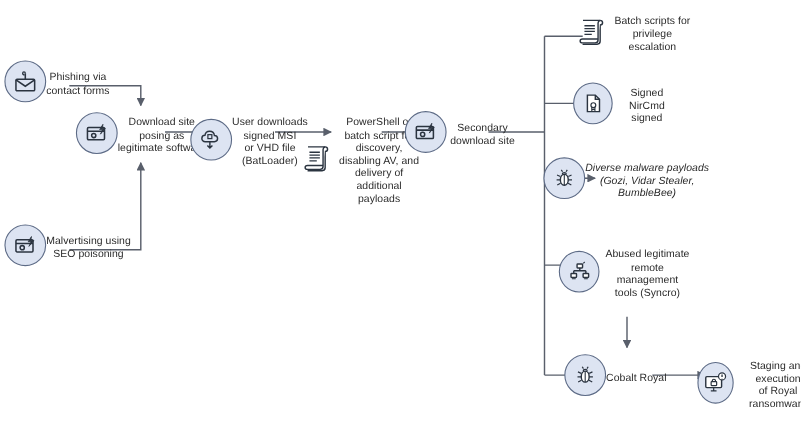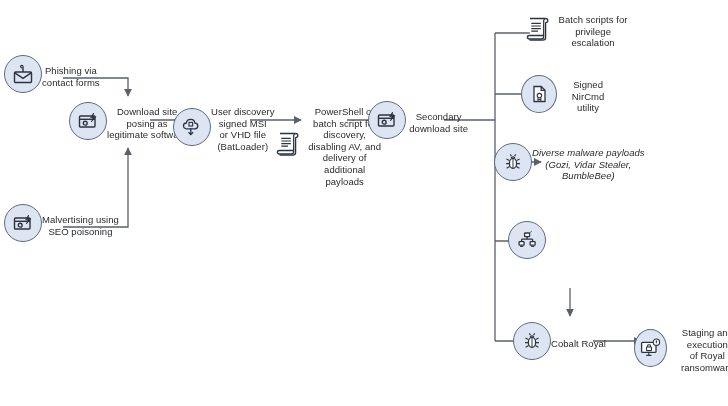--- a/index.html
+++ b/index.html
@@ -138,21 +138,21 @@
   </div>
 
   <div class="node" style="left:173px;top:101px;width:110px;">
     <div class="badge">
       <svg width="24" height="24" viewBox="0 0 24 24" fill="none" stroke="#2b3440" stroke-width="1.3">
         <path d="M6.6 13.8 C4.7 13.8 3.5 12.4 3.5 10.8 C3.5 9.2 4.8 8 6.3 8 C6.6 5.8 8.4 4.3 10.6 4.3 C12.9 4.3 14.7 6 14.9 8.2 C16.5 8.2 17.8 9.4 17.8 11 C17.8 12.6 16.6 13.8 14.9 13.8 Z"></path>
         <rect x="9" y="7.4" width="3.6" height="3.6" stroke-width="1.1"></rect>
         <path d="M10.8 13.2 L10.8 19.4 M8.5 17.2 L10.8 19.6 L13.1 17.2"></path>
       </svg>
     </div>
-    <div class="caption">User discovery
+    <div class="caption">User downloads
 signed MSI
 or VHD file
 (BatLoader)</div>
   </div>
 
   <div class="node" style="left:269px;top:101px;width:114px;">
     <div class="badge plain">
       <svg width="30" height="32" viewBox="0 0 30 32" fill="none" stroke="#2b3440" stroke-width="1.3">
         <path d="M7 5.5 L22.5 5.5 C24 5.5 24.8 6.4 24.8 7.6 C24.8 8.8 24 9.6 22.6 9.6 L22.6 24.6 C22.6 26.2 21.4 27.2 19.8 27.2 L6.6 27.2" fill="#ffffff"></path>
         <path d="M22.6 5.6 C21.3 5.9 20.7 6.7 20.7 7.8 L20.7 23.4 C20.7 25 19.4 26 18 26 L6.6 26 C5.2 26 4.4 25.2 4.4 24.2 C4.4 23.2 5.2 22.5 6.6 22.5 L20.7 22.5" fill="#ffffff"></path>
@@ -195,21 +195,21 @@
   <div class="node" style="left:521px;top:74px;width:98px;">
     <div class="badge">
       <svg width="24" height="24" viewBox="0 0 24 24" fill="none" stroke="#2b3440" stroke-width="1.3">
         <path d="M7 4.5 L14.2 4.5 L18 8.3 L18 19.5 L7 19.5 Z" fill="#ffffff"></path>
         <path d="M14.2 4.5 L14.2 8.3 L18 8.3"></path>
         <circle cx="12.4" cy="13.6" r="2.2" stroke-width="1.1"></circle>
         <path d="M11 15.4 L11 18.2 L12.4 17.3 L13.8 18.2 L13.8 15.4" stroke-width="1.1"></path>
       </svg>
     </div>
     <div class="caption">Signed NirCmd
-utility</div>
+signed</div>
   </div>
 
   <div class="node" style="left:494px;top:142px;width:152px;font-style:italic;">
     <div class="badge">
       <svg width="24" height="24" viewBox="0 0 24 24" fill="none" stroke="#2b3440" stroke-width="1.3">
         <ellipse cx="12" cy="13.4" rx="3.6" ry="5" fill="#ffffff"></ellipse>
         <path d="M12 8.4 L12 18.4" stroke-width="1"></path>
         <path d="M10.2 8.2 C10.2 6.4 13.8 6.4 13.8 8.2" stroke-width="1.1"></path>
         <path d="M10.4 6.1 L9.3 4.4 M13.6 6.1 L14.7 4.4" stroke-width="1.1"></path>
         <path d="M8.4 10.4 L5.4 9.1 M8.4 13.6 L5 13.6 M8.6 16.6 L5.6 18.2" stroke-width="1.1"></path>
@@ -225,20 +225,23 @@
     <div class="badge">
       <svg width="24" height="24" viewBox="0 0 24 24" fill="none" stroke="#2b3440" stroke-width="1.3">
         <rect x="9.6" y="5" width="5" height="3.6" rx="0.6" fill="#ffffff"></rect>
         <path d="M15.2 4.4 L16.6 3.2" stroke-width="1"></path>
         <path d="M12.1 8.6 L12.1 11.2 M6.6 11.2 L17.6 11.2 M6.6 11.2 L6.6 13.6 M17.6 11.2 L17.6 13.6"></path>
         <rect x="4.1" y="13.6" width="5" height="3.6" rx="0.6" fill="#ffffff"></rect>
         <rect x="15.1" y="13.6" width="5" height="3.6" rx="0.6" fill="#ffffff"></rect>
         <path d="M5 18.4 L8.3 18.4 M16 18.4 L19.3 18.4" stroke-width="1"></path>
       </svg>
     </div>
+    <div class="caption">Abused legitimate
+remote management
+tools (Syncro)</div>
   </div>
 
   <div class="node" style="left:513px;top:322px;width:114px;">
     <div class="badge">
       <svg width="24" height="24" viewBox="0 0 24 24" fill="none" stroke="#2b3440" stroke-width="1.3">
         <ellipse cx="12" cy="13.4" rx="3.6" ry="5" fill="#ffffff"></ellipse>
         <path d="M12 8.4 L12 18.4" stroke-width="1"></path>
         <path d="M10.2 8.2 C10.2 6.4 13.8 6.4 13.8 8.2" stroke-width="1.1"></path>
         <path d="M10.4 6.1 L9.3 4.4 M13.6 6.1 L14.7 4.4" stroke-width="1.1"></path>
         <path d="M8.4 10.4 L5.4 9.1 M8.4 13.6 L5 13.6 M8.6 16.6 L5.6 18.2" stroke-width="1.1"></path>

